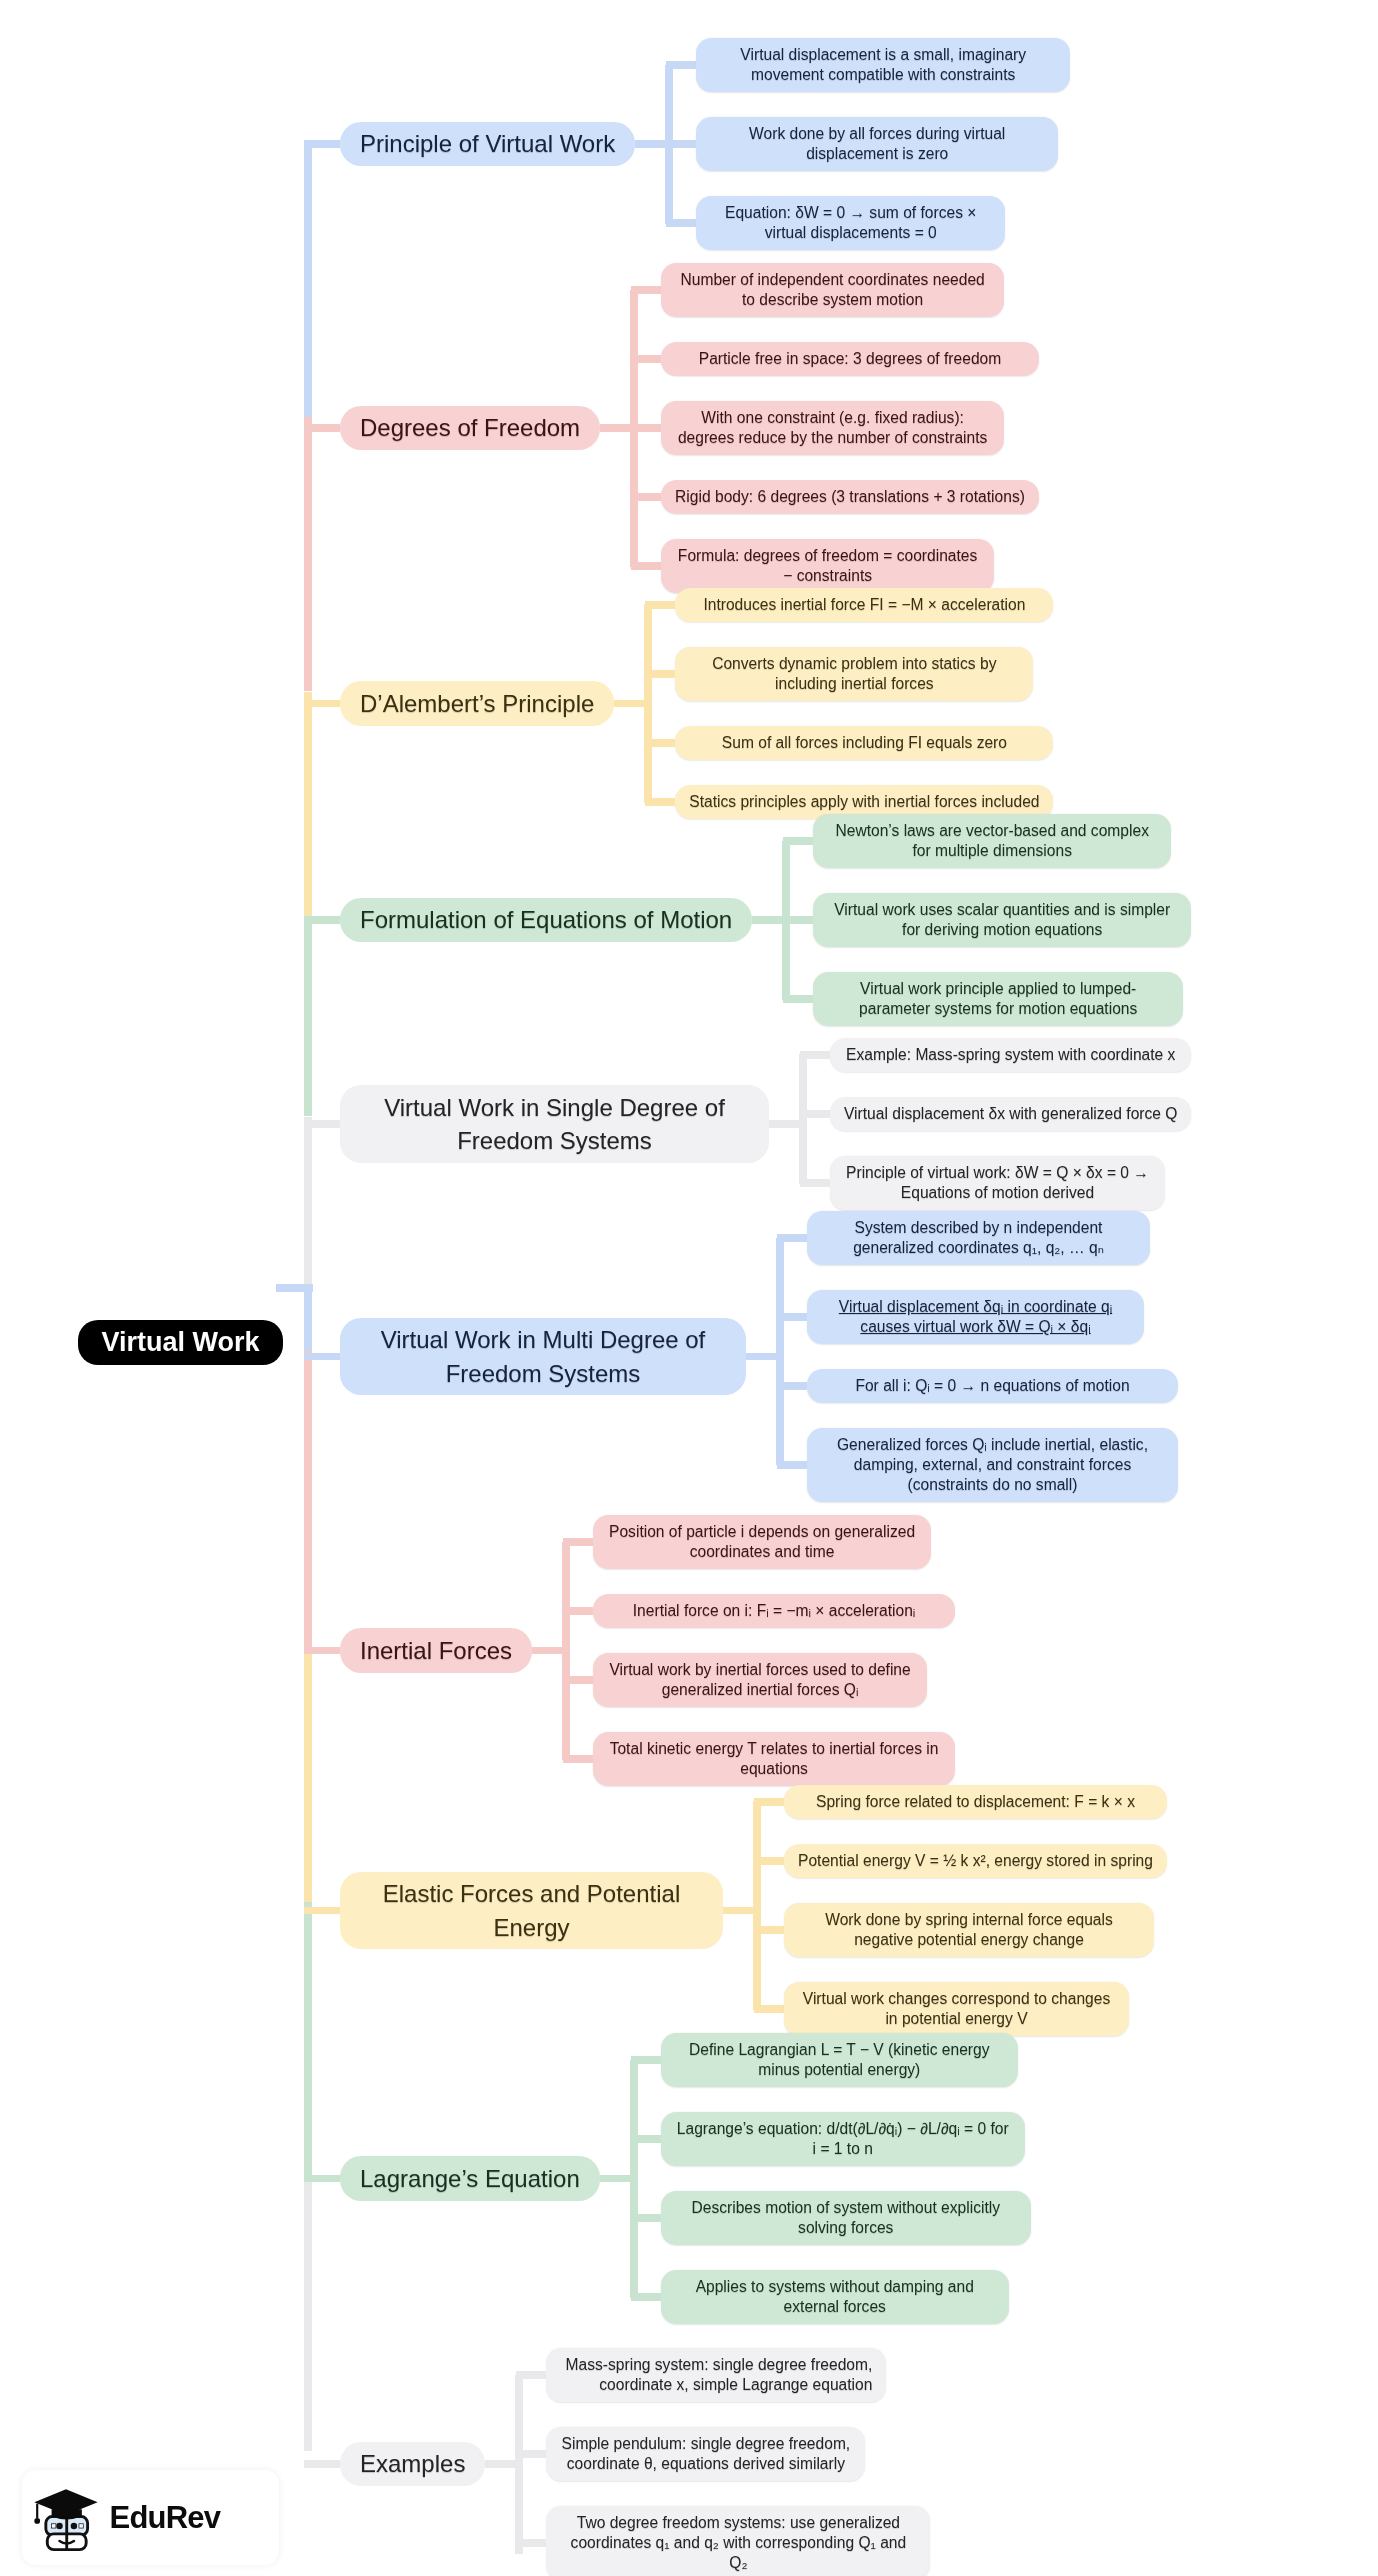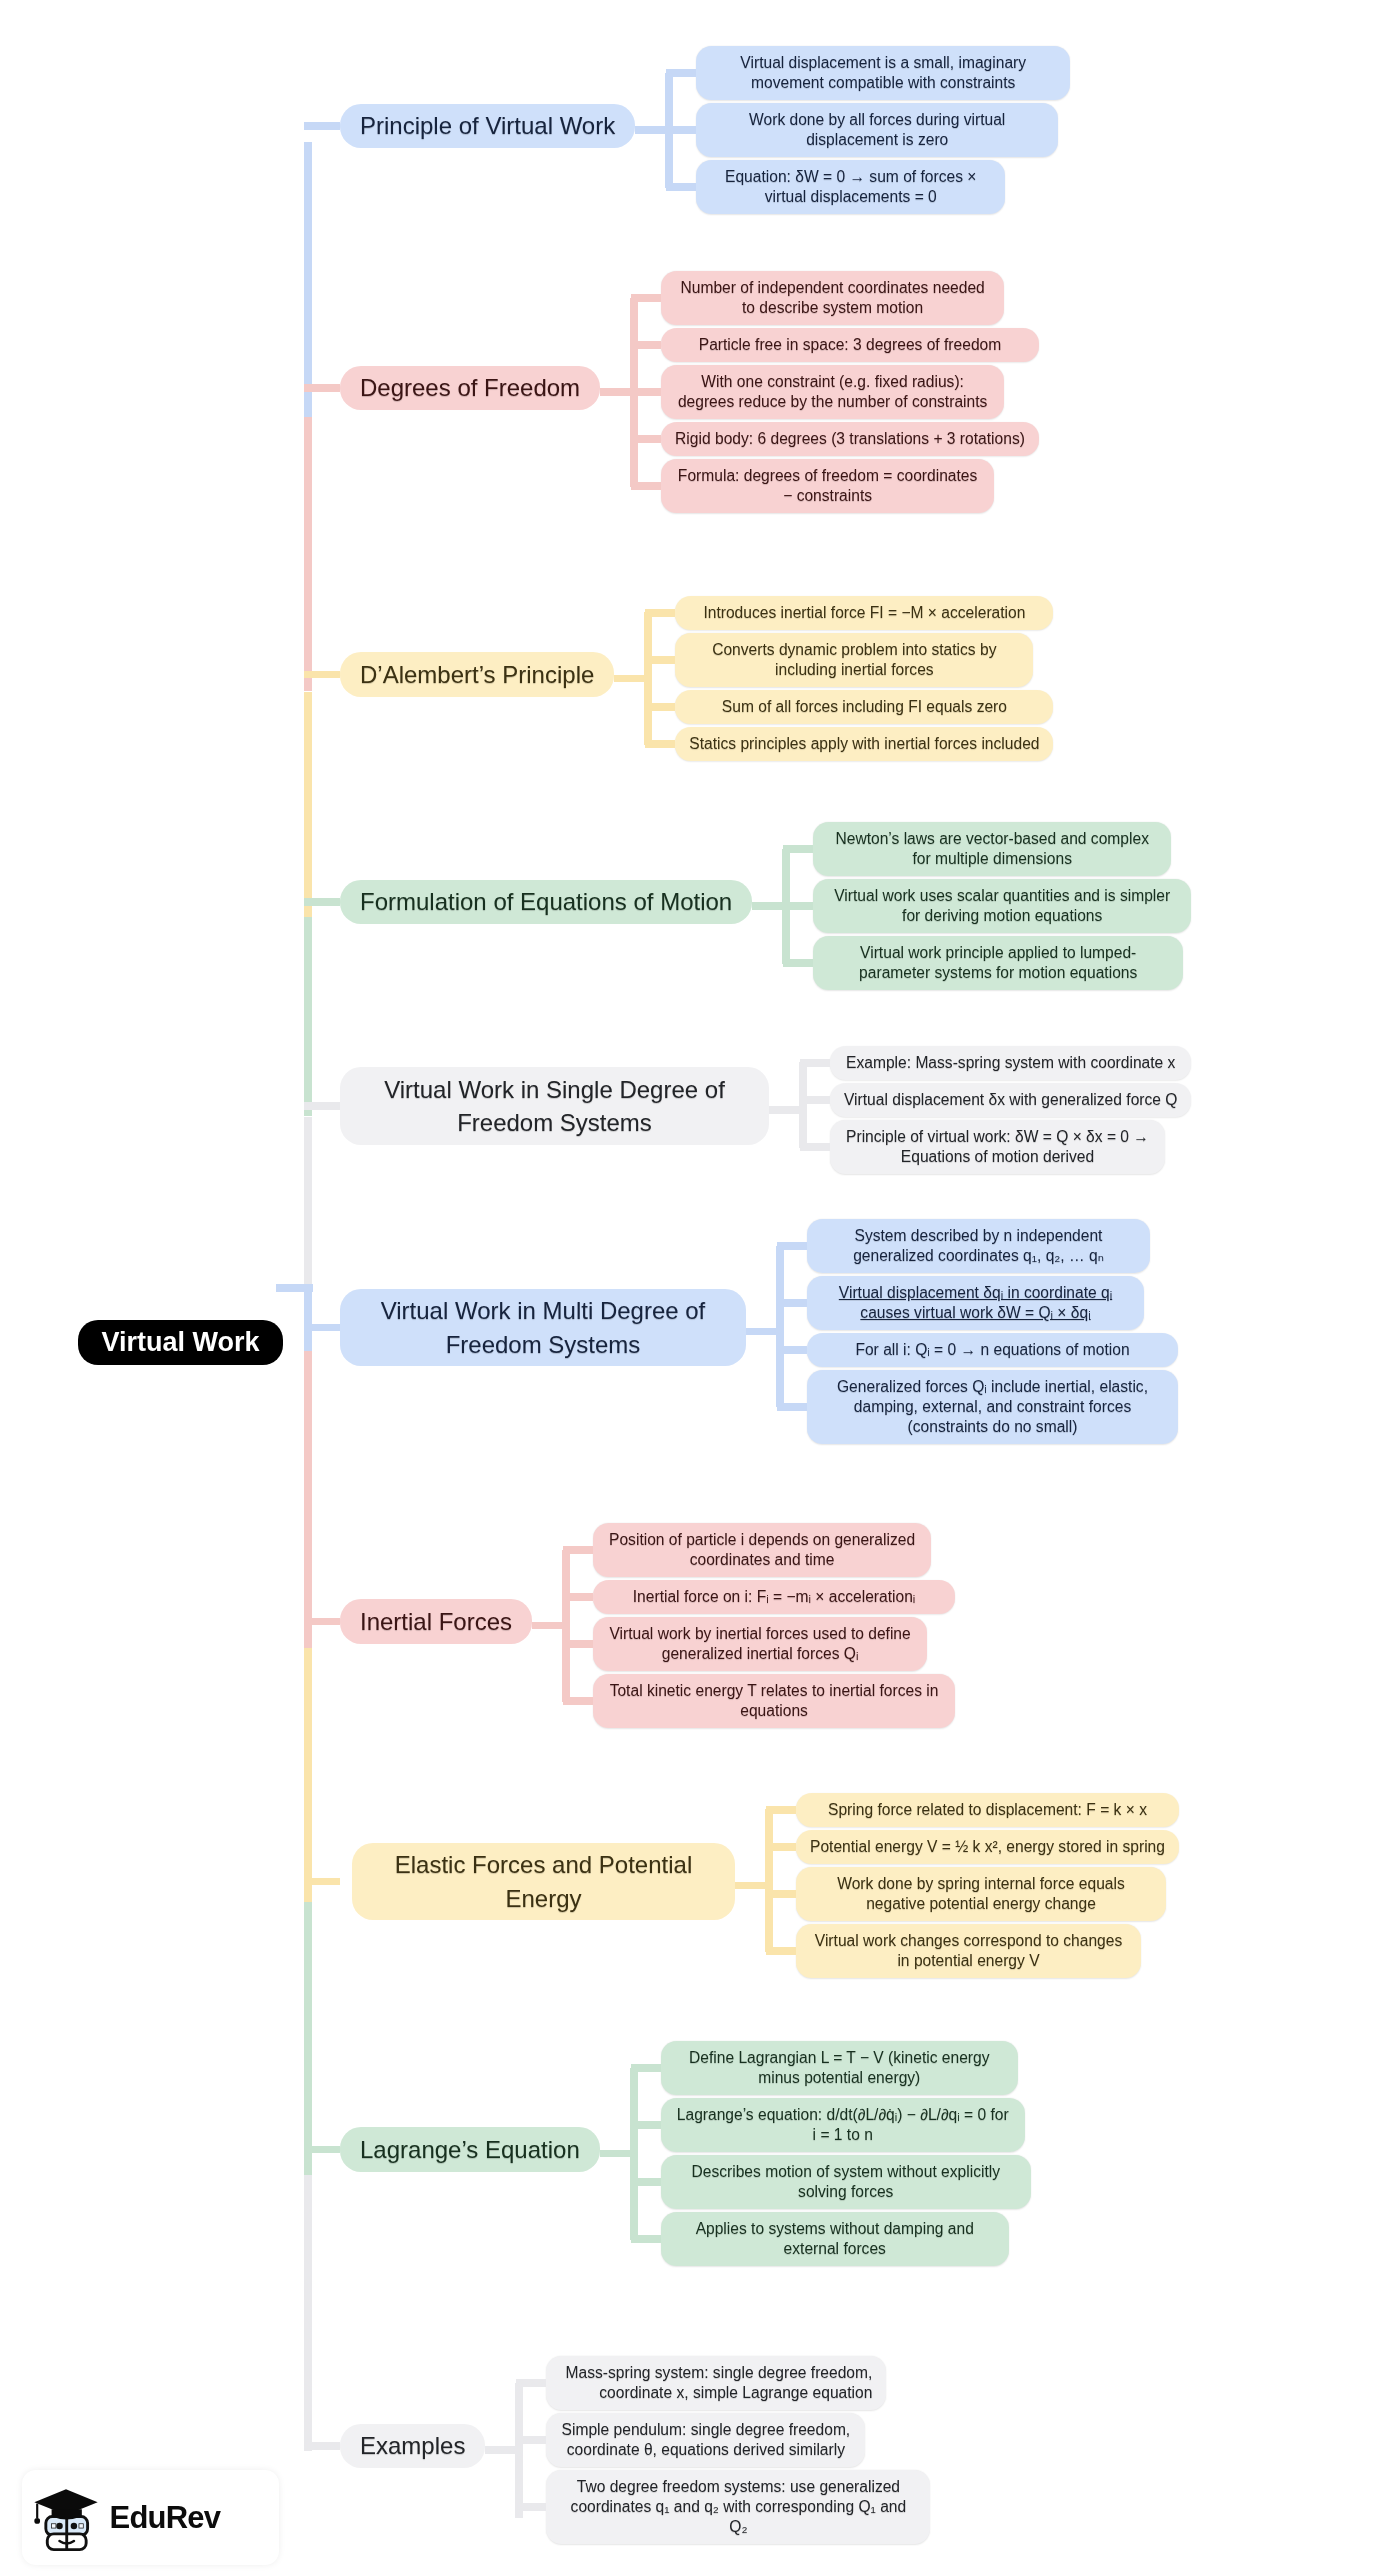--- a/index.html
+++ b/index.html
@@ -16,21 +16,21 @@
   .trunk{position:absolute;left:304px;width:7.8px;}
 
   
   .branch{position:absolute;left:340px;display:flex;align-items:center;}
   .branch::before{content:"";position:absolute;left:-36px;width:36px;height:7.8px;
                   top:calc(50% - 3.9px);background:var(--line);}
   .title{background:var(--bg);color:var(--fg);font-size:24px;line-height:1.38;
          padding:5.5px 20px;border-radius:21px;text-align:center;white-space:nowrap;
          text-shadow:0 0.8px 0.8px rgba(0,0,0,0.18);}
   .title.wrap{white-space:normal;}
-  .leaves{position:relative;margin-left:61px;display:flex;flex-direction:column;gap:3px;margin-top:8px;}
+  .leaves{position:relative;margin-left:61px;display:flex;flex-direction:column;gap:25px;}
   .leaves::before{content:"";position:absolute;left:-31px;width:7.8px;
                   top:var(--vt);bottom:var(--vb);background:var(--line);}
   .leaves::after{content:"";position:absolute;left:-61px;width:33px;height:7.8px;
                  top:calc(50% - 3.9px);background:var(--line);}
   .leaf{position:relative;background:var(--bg);color:var(--fg);font-size:15.6px;
         line-height:20px;padding:7px 14px;border-radius:15.6px;text-align:center;
         box-shadow:0 0.8px 1.6px rgba(0,0,0,0.10);text-shadow:0 0.8px 0.8px rgba(0,0,0,0.15);
         box-sizing:border-box;}
   .leaf.nw{white-space:nowrap;}
   .leaf::before{content:"";position:absolute;left:-30px;width:30px;height:7.8px;
@@ -119,21 +119,21 @@
       <div class="branch" style="top: 1515px; --bg: #f8d2d2; --fg: #3a1414; --line: #f4c9c6;">
         <div class="title">Inertial Forces</div>
         <div class="leaves" style="--vt: 26.5px; --vb: 26.5px;">
           <div class="leaf" style="width: 338px;">Position of particle i depends on generalized coordinates and time</div>
           <div class="leaf nw">Inertial force on i: Fᵢ = −mᵢ × accelerationᵢ</div>
           <div class="leaf" style="width: 334px;">Virtual work by inertial forces used to define generalized inertial forces Qᵢ</div>
           <div class="leaf" style="width: 362px;">Total kinetic energy T relates to inertial forces in equations</div>
         </div>
       </div>
       <div class="branch" style="top: 1785px; --bg: #fdeec3; --fg: #3b3112; --line: #fae4ab;">
-        <div class="title wrap" style="max-width: 343px; margin-left: 12px;">Elastic Forces and Potential Energy</div>
+        <div class="title wrap" style="max-width: 343px;">Elastic Forces and Potential Energy</div>
         <div class="leaves" style="--vt: 16.4px; --vb: 26.5px;">
           <div class="leaf nw">Spring force related to displacement: F = k × x</div>
           <div class="leaf nw">Potential energy V = ½ k x², energy stored in spring</div>
           <div class="leaf" style="width: 370px;">Work done by spring internal force equals negative potential energy change</div>
           <div class="leaf" style="width: 345px;">Virtual work changes correspond to changes in potential energy V</div>
         </div>
       </div>
       <div class="branch" style="top: 2033px; --bg: #cfe8d6; --fg: #17301f; --line: #c8e3d0;">
         <div class="title">Lagrange’s Equation</div>
         <div class="leaves" style="--vt: 26.5px; --vb: 26.5px;">

